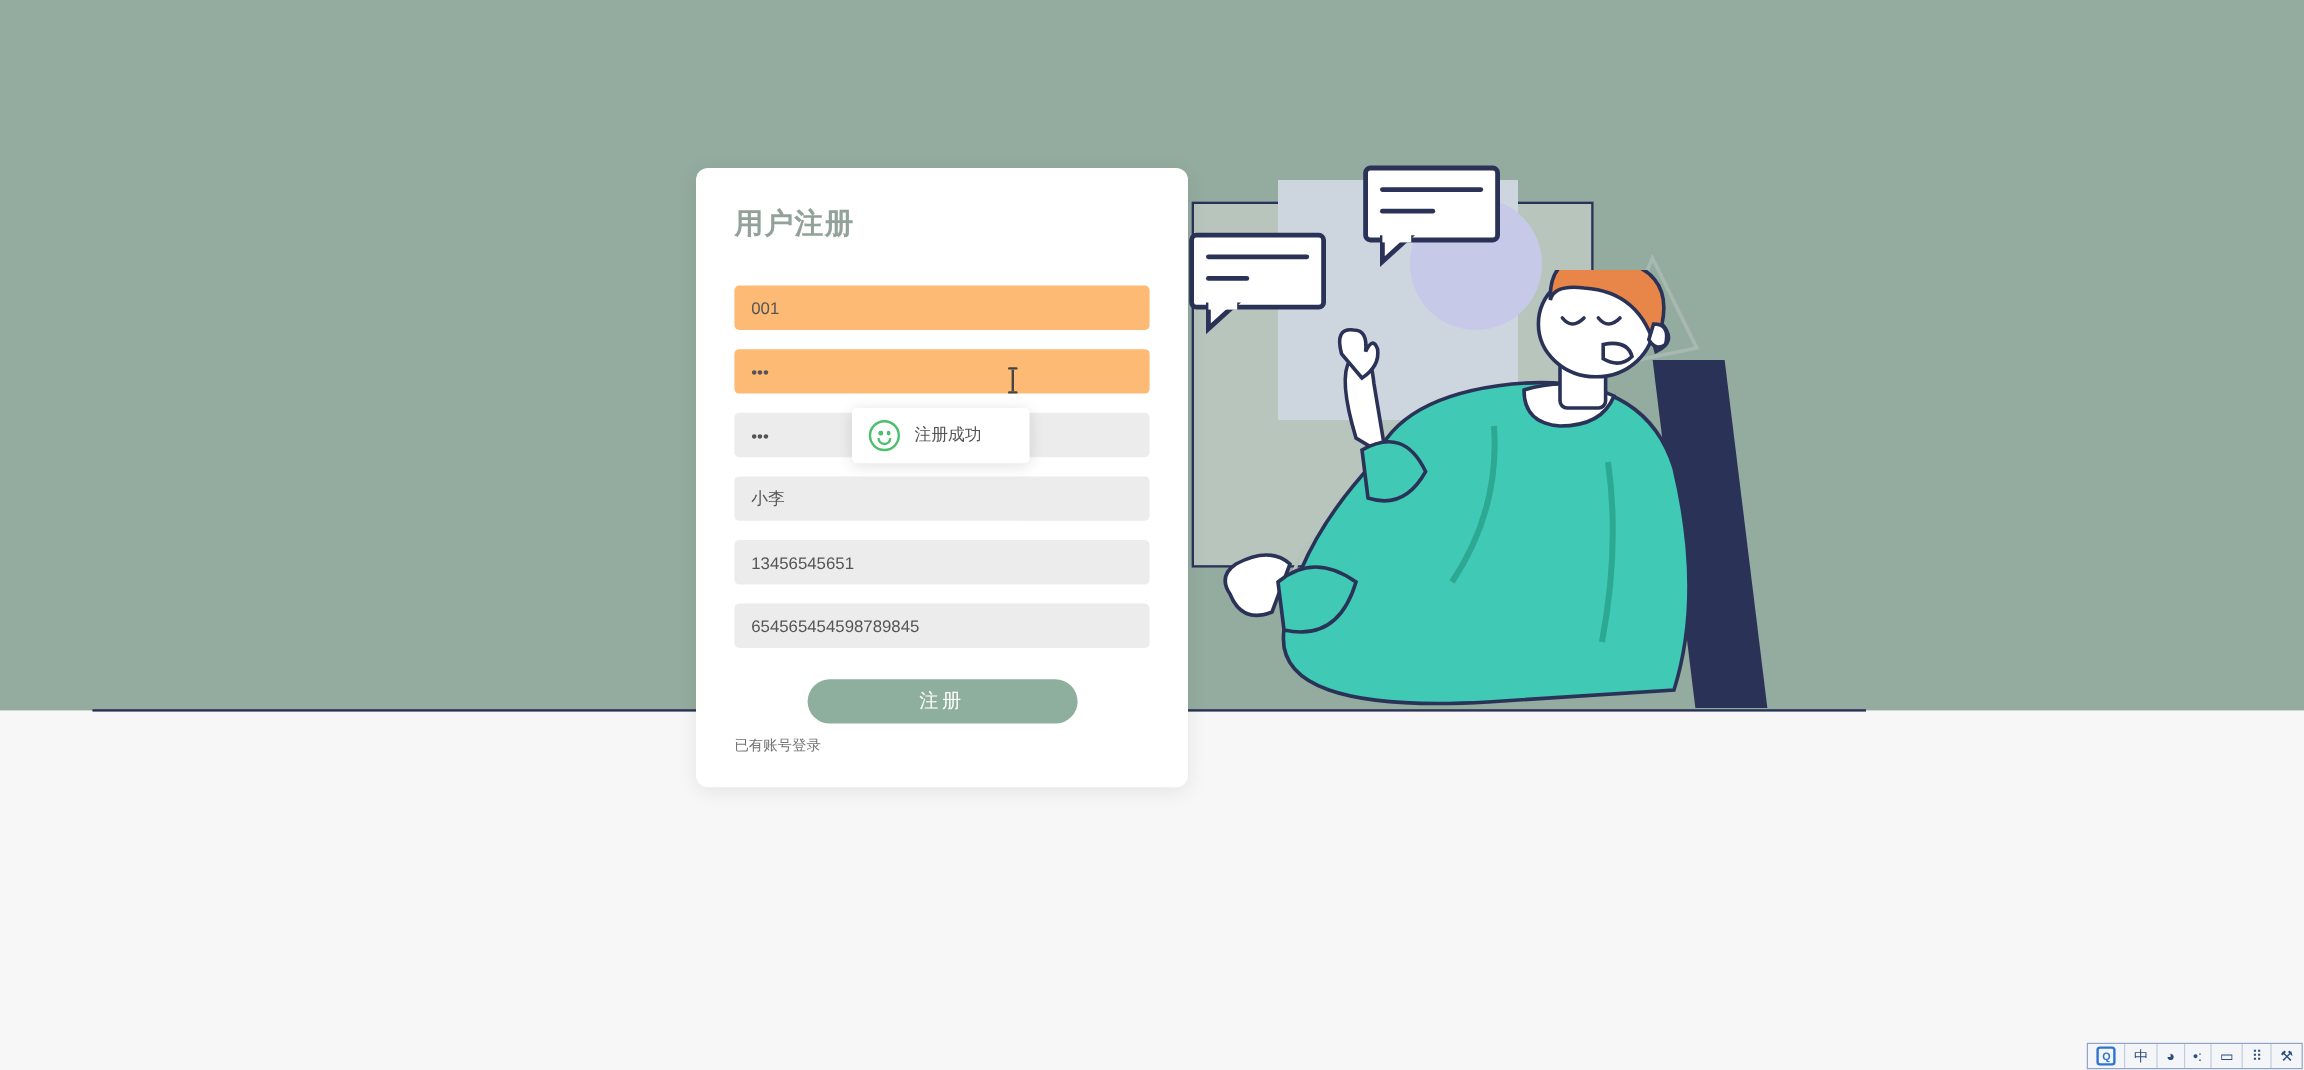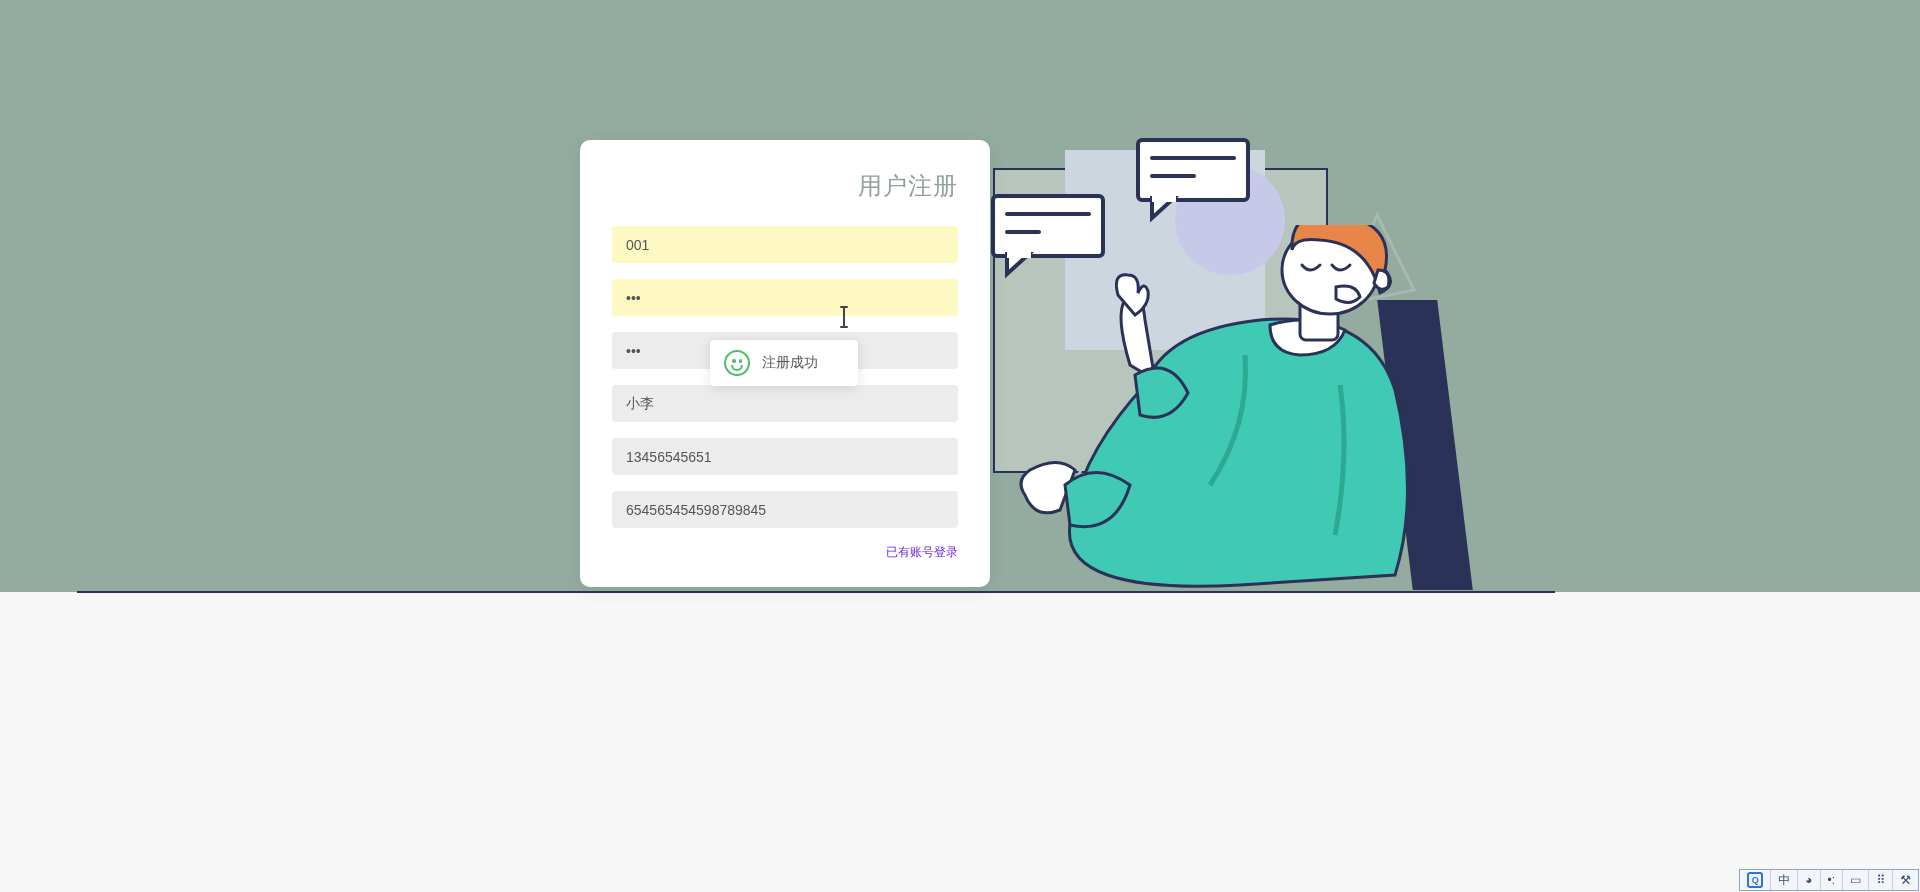--- a/index.html
+++ b/index.html
@@ -136,43 +136,43 @@
       top: 140px;
       left: 580px;
       width: 410px;
       background: #ffffff;
       border-radius: 10px;
       padding: 30px 32px 26px 32px;
       box-shadow: 0 4px 18px rgba(0,0,0,0.08);
     }
 
     .card-title {
-      text-align: right;
+      text-align: left;
       color: #92a199;
       font-size: 24px;
-      font-weight: 400;
-      margin-bottom: 24px;
+      font-weight: 700;
+      margin-bottom: 36px;
       letter-spacing: 1px;
     }
 
     .field-input {
       width: 100%;
       height: 37px;
       border: none;
       padding: 0 14px;
       font-size: 14px;
       color: #555;
       border-radius: 4px;
       margin-bottom: 16px;
       outline: none;
     }
 
     .field-input:nth-of-type(1),
     .field-input:nth-of-type(2) {
-      background: #fef9c3;
+      background: #fdba74;
     }
     .field-input:nth-of-type(3),
     .field-input:nth-of-type(4),
     .field-input:nth-of-type(5),
     .field-input:nth-of-type(6) {
       background: #ececec;
     }
 
     .field-input::placeholder {
       color: #a5a5a5;
@@ -187,23 +187,23 @@
       background: #8faf9e;
       color: #ffffff;
       font-size: 16px;
       letter-spacing: 3px;
       border-radius: 20px;
       cursor: pointer;
     }
 
     .login-link {
       display: block;
-      text-align: right;
+      text-align: left;
       font-size: 12px;
-      color: #6d28d9;
+      color: #737373;
       cursor: pointer;
     }
 
     .toast {
       position: absolute;
       top: 340px;
       left: 710px;
       width: 148px;
       height: 46px;
       background: #ffffff;
@@ -386,20 +386,21 @@
 <div class="register-card">
   <h2 class="card-title">用户注册</h2>
 
   <input class="field-input" type="text" value="001" style="">
   <input class="field-input" type="password" value="•••" style="">
   <input class="field-input" type="password" value="•••" style="">
   <input class="field-input" type="text" value="小李" style="">
   <input class="field-input" type="text" value="13456545651" style="">
   <input class="field-input" type="text" value="654565454598789845" style="">
 
+  <button class="register-btn">注册</button>
   <a class="login-link">已有账号登录</a>
 </div>
 
 <div class="toast">
   <div class="toast-icon">
       <span class="smile"></span>
     </div>
   <span class="toast-text">注册成功</span>
 </div>
 

